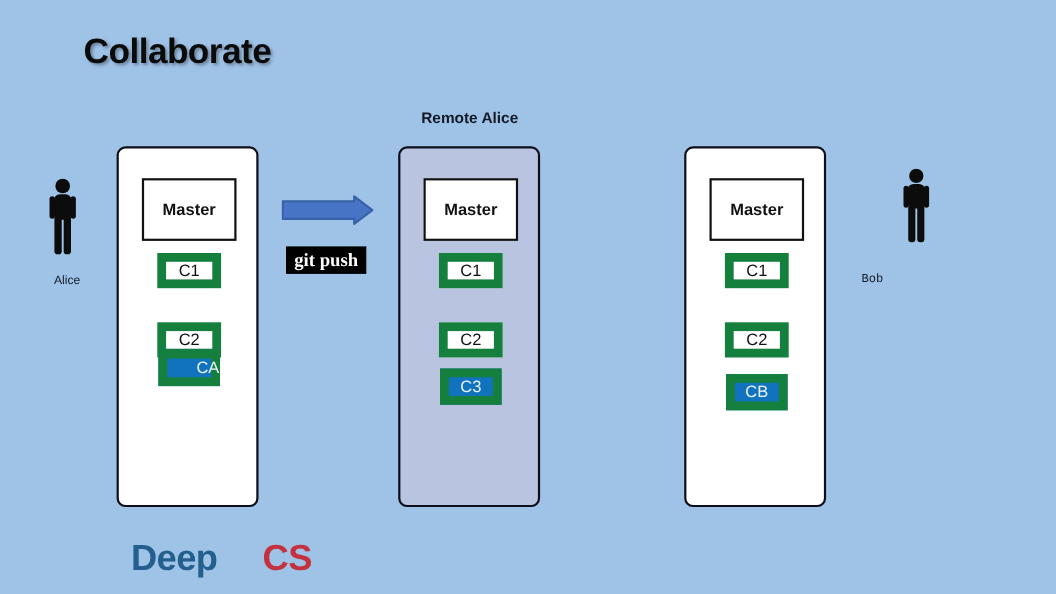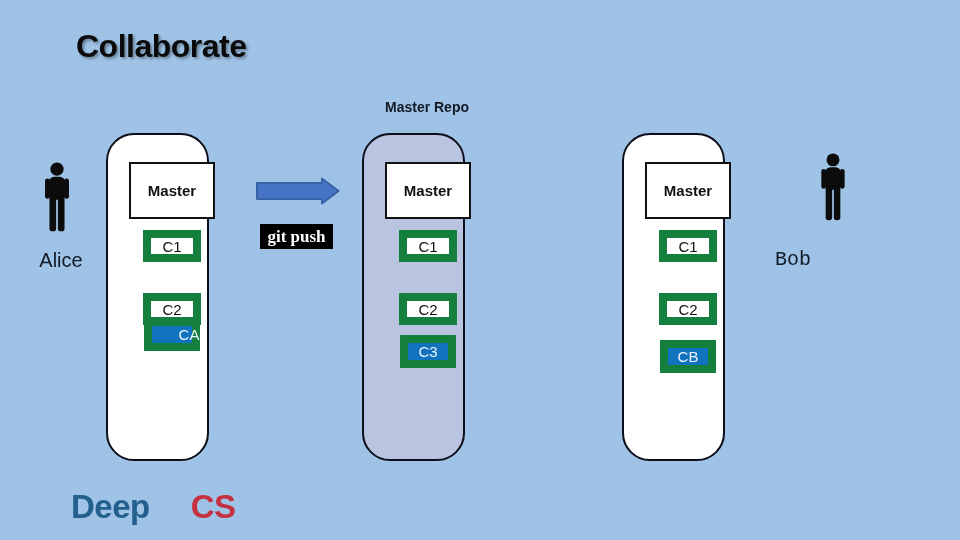--- a/index.html
+++ b/index.html
@@ -22,24 +22,24 @@
 
   .remote-repo-label {
     position: absolute; left: 352px; top: 99px; width: 150px;
     text-align: center;
     font-size: 14px; font-weight: 700; color: #121a26;
   }
 
   
   .repo {
     position: absolute; top: 133px;
-    width: 103px; height: 328px;
+    width: 129px; height: 328px;
     background: #ffffff;
     border: 2px solid #0e0e1a;
-    border-radius: 28px;
+    border-radius: 8px;
   }
   .repo--alice  { left: 106px; }
   .repo--remote { left: 362px; background: var(--remote-repo-fill, #B8C4E0); }
   .repo--bob    { left: 622px; }
 
   .branch-box {
     position: absolute; left: 21px; top: 27px;
     width: 86px; height: 57px;
     background: #ffffff; border: 2px solid #111;
     display: flex; align-items: center; justify-content: center;
@@ -74,41 +74,41 @@
     display: flex; align-items: center; justify-content: center; text-align: right;
   }
 
   
   .person { position: absolute; }
   .person--alice { left: 39px;  top: 162px; width: 36px; height: 71px; }
   .person--bob   { left: 815px; top: 153px; width: 36px; height: 69px; }
   .person svg { width: 100%; height: 100%; fill: #0c0c0c; }
   .actor-label {
     position: absolute; width: 60px; text-align: center;
-    font-size: 20px; color: #121a26;
+    font-size: 11px; color: #121a26;
   }
   .actor-label--alice { left: 31px;  top: 249px; }
   .actor-label--bob   { left: 763px; top: 248px; font-family: Liberation Mono, monospace; }
 
   
   .logo {
     position: absolute; left: 71px; top: 488px;
     font-size: 33px; font-weight: 700; letter-spacing: -0.5px;
   }
-  .logo .logo-deep { color: var(--logo-deep, #23608E); }
+  .logo .logo-deep { color: var(--logo-deep, #23608E); margin-left: 48px; }
   .logo .logo-cs   { color: var(--logo-cs, #C3323E); margin-left: 41px; }
 </style>
 </head>
 <body>
 
 <div class="slide">
 
   <h1 class="slide-title">Collaborate</h1>
 
-  <div class="remote-repo-label">Master Repo</div>
+  <div class="remote-repo-label">Remote Alice</div>
 
   <div class="person person--alice">
     <svg viewBox="0 0 40 80">
       <circle cx="20" cy="8" r="7.5"></circle>
       <rect x="11" y="16.5" width="18" height="26" rx="6"></rect>
       <rect x="6.5" y="18.5" width="5.5" height="23" rx="2.75"></rect>
       <rect x="28" y="18.5" width="5.5" height="23" rx="2.75"></rect>
       <rect x="11.5" y="38" width="7.5" height="40" rx="3.2"></rect>
       <rect x="21" y="38" width="7.5" height="40" rx="3.2"></rect>
     </svg>

